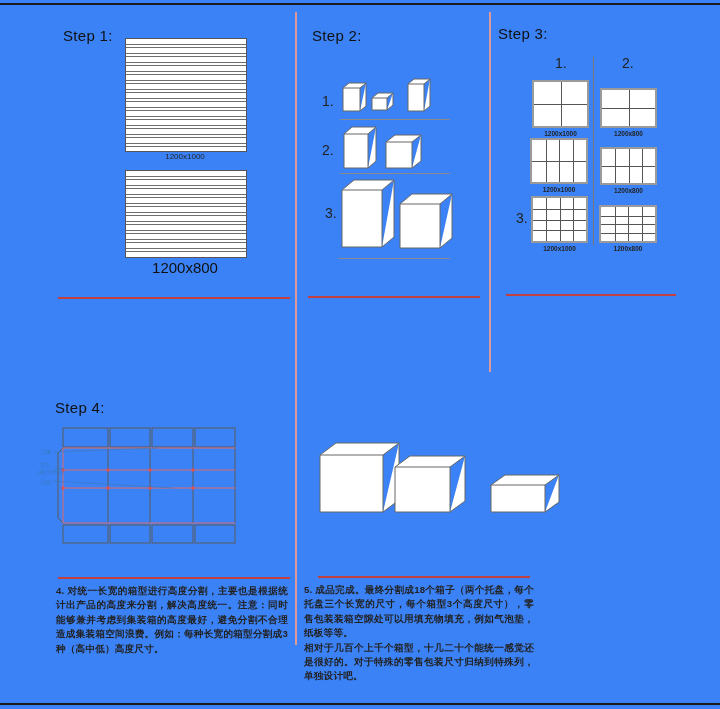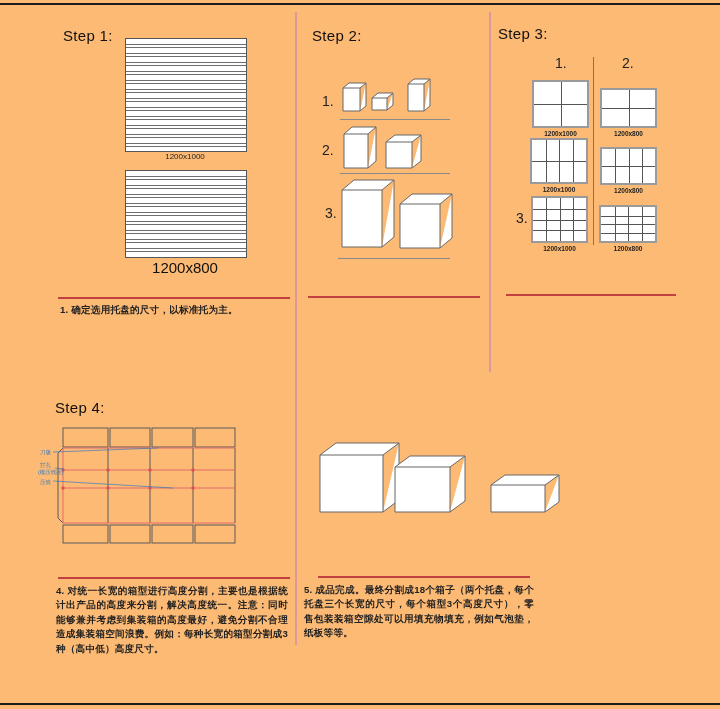--- a/index.html
+++ b/index.html
@@ -1,17 +1,17 @@
 <!DOCTYPE html>
 <html><head>
 <meta charset="utf-8">
 <style>
   html,body{margin:0;padding:0;background:#f2f2f2;}
   #page{
-    position:relative;width:720px;height:709px;background:#fdba74;
+    position:relative;width:720px;height:709px;background:#3b82f6;
     font-family:"Liberation Sans","DejaVu Sans",sans-serif;color:#1a1a1a;
     overflow:hidden;
   }
   .abs{position:absolute;}
   .hline-black{height:2px;background:#1c1c1c;}
   .vline-pink{width:2px;background:#dc9a9a;}
   .vline-gray{width:1px;background:#777;}
   .red-underline{height:2px;background:#c24040;}
   .step-heading{font-size:15px;color:#111;letter-spacing:.3px;}
   .caption{
@@ -46,21 +46,20 @@
 
   <div class="abs step-heading" style="left:63px;top:27px;">Step 1:</div>
 
   <div class="abs pallet" style="left:125px;top:38px;width:120px;height:112px;"></div>
   <div class="abs pallet-label-small" style="left:125px;top:152px;width:120px;">1200x1000</div>
 
   <div class="abs pallet" style="left:125px;top:170px;width:120px;height:86px;"></div>
   <div class="abs pallet-label-big" style="left:125px;top:259px;width:120px;">1200x800</div>
 
   <div class="abs red-underline" style="left:58px;top:297px;width:232px;"></div>
-  <div class="abs caption" style="left:60px;top:303px;width:226px;">1. 确定选用托盘的尺寸，以标准托为主。</div>
 
   <div class="abs step-heading" style="left:312px;top:27px;">Step 2:</div>
 
   <div class="abs num-label" style="left:322px;top:93px;">1.</div>
   <svg class="abs" style="left:340px;top:74px;" width="115" height="44" viewBox="0 0 115 44">
     <g fill="#fff" stroke="#666" stroke-width="1" stroke-linejoin="round">
       <path d="M3,14 L20,14 L20,37 L3,37 Z M3,14 L9,9 L26,9 L20,14 M20,37 L26,32 L26,9"></path>
       <path d="M32,24 L47,24 L47,36 L32,36 Z M32,24 L38,19 L53,19 L47,24 M47,36 L53,31 L53,19"></path>
       <path d="M68,10 L84,10 L84,37 L68,37 Z M68,10 L74,5 L90,5 L84,10 M84,37 L90,32 L90,5"></path>
     </g>
@@ -233,15 +232,16 @@
     <g fill="#fff" stroke="#666" stroke-width="1" stroke-linejoin="round">
       <path d="M5,20 L68,20 L68,77 L5,77 Z M5,20 L21,8 L84,8 L68,20 M68,77 L84,65 L84,8"></path>
       <path d="M80,32 L135,32 L135,77 L80,77 Z M80,32 L95,21 L150,21 L135,32 M135,77 L150,66 L150,21"></path>
       <path d="M176,50 L230,50 L230,77 L176,77 Z M176,50 L190,40 L244,40 L230,50 M230,77 L244,67 L244,40"></path>
     </g>
   </svg>
 
   <div class="abs red-underline" style="left:318px;top:576px;width:212px;"></div>
   <div class="abs caption" style="left:304px;top:583px;width:230px;">
     <p style="margin:0;">5. 成品完成。最终分割成18个箱子（两个托盘，每个托盘三个长宽的尺寸，每个箱型3个高度尺寸），零售包装装箱空隙处可以用填充物填充，例如气泡垫，纸板等等。</p>
+    <p style="margin:0;">相对于几百个上千个箱型，十几二十个能统一感觉还是很好的。对于特殊的零售包装尺寸归纳到特殊列，单独设计吧。</p>
   </div>
 
 </div>
 
 </body></html>

